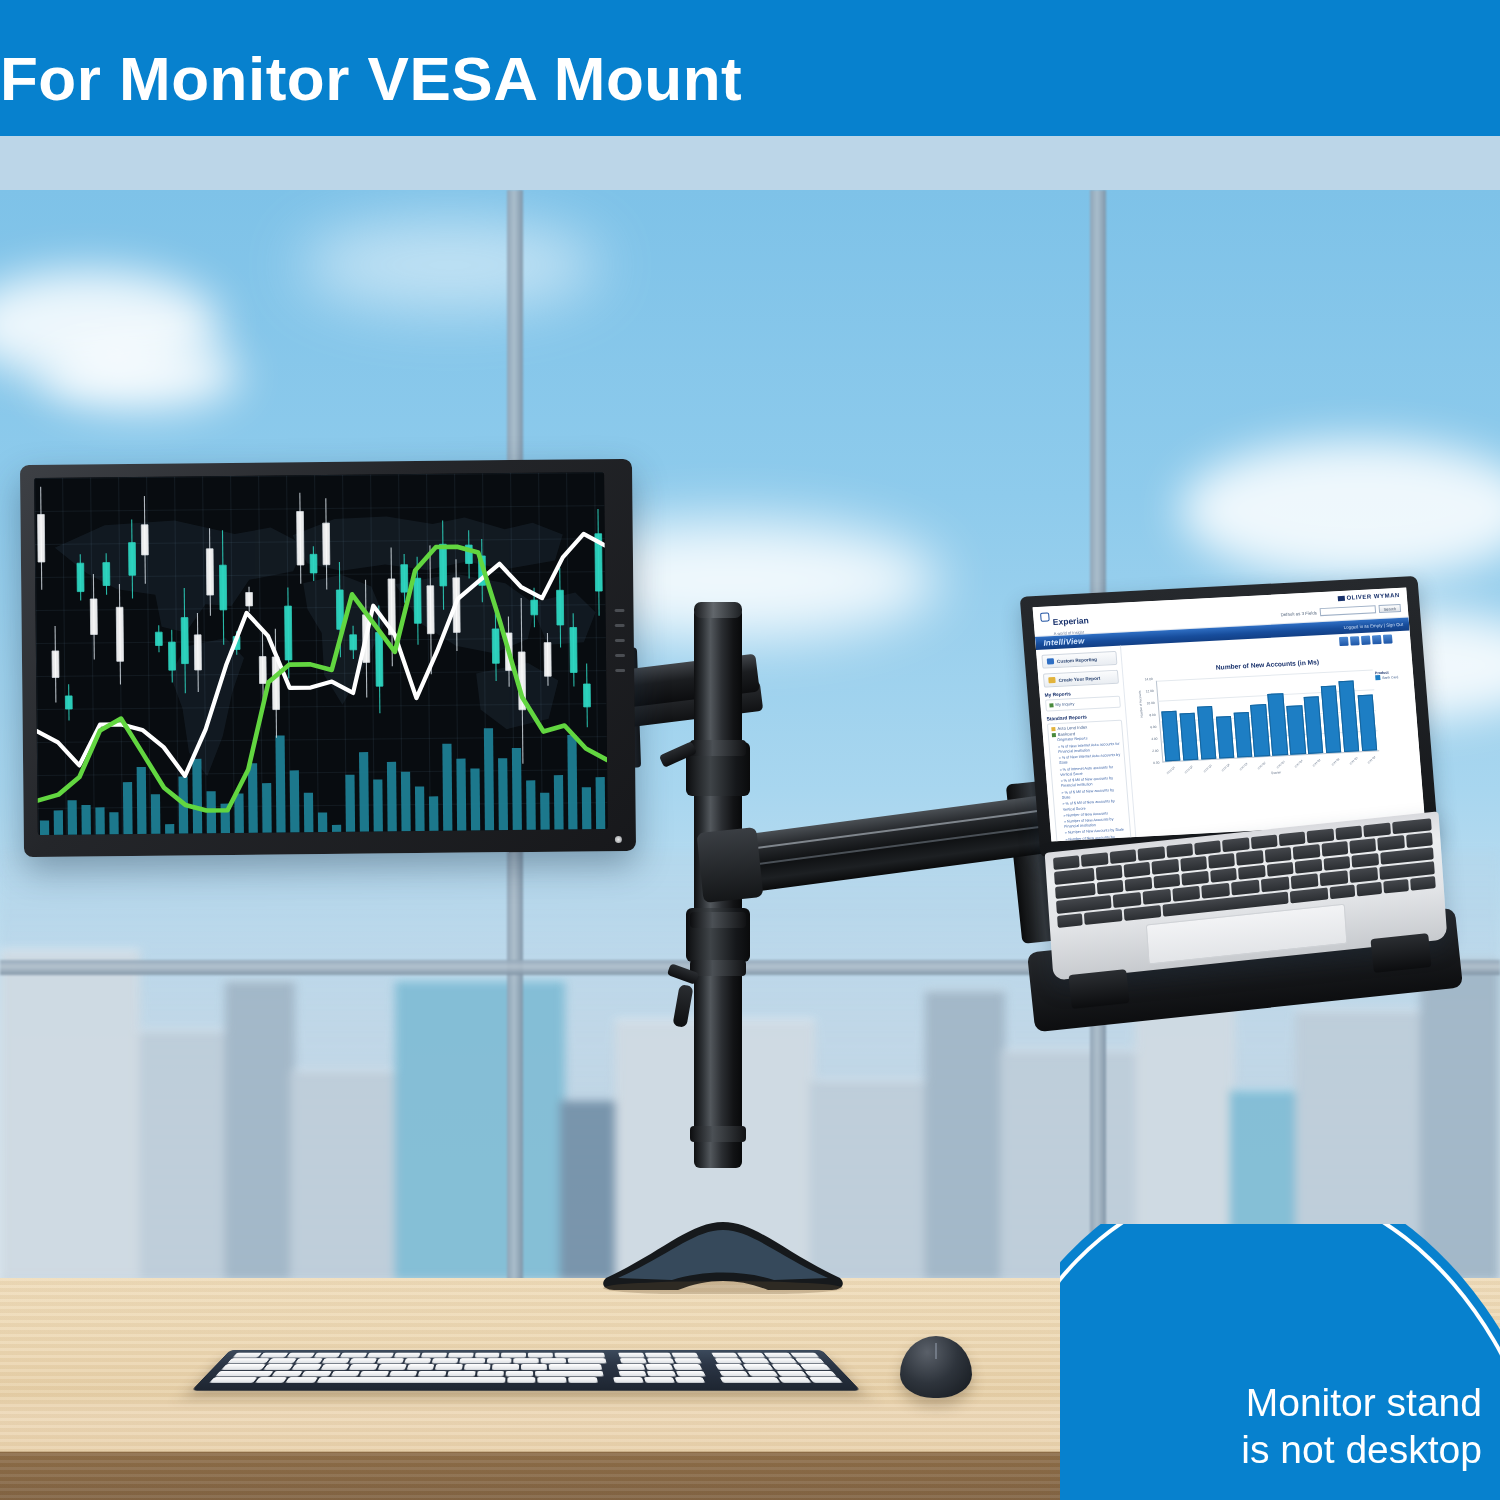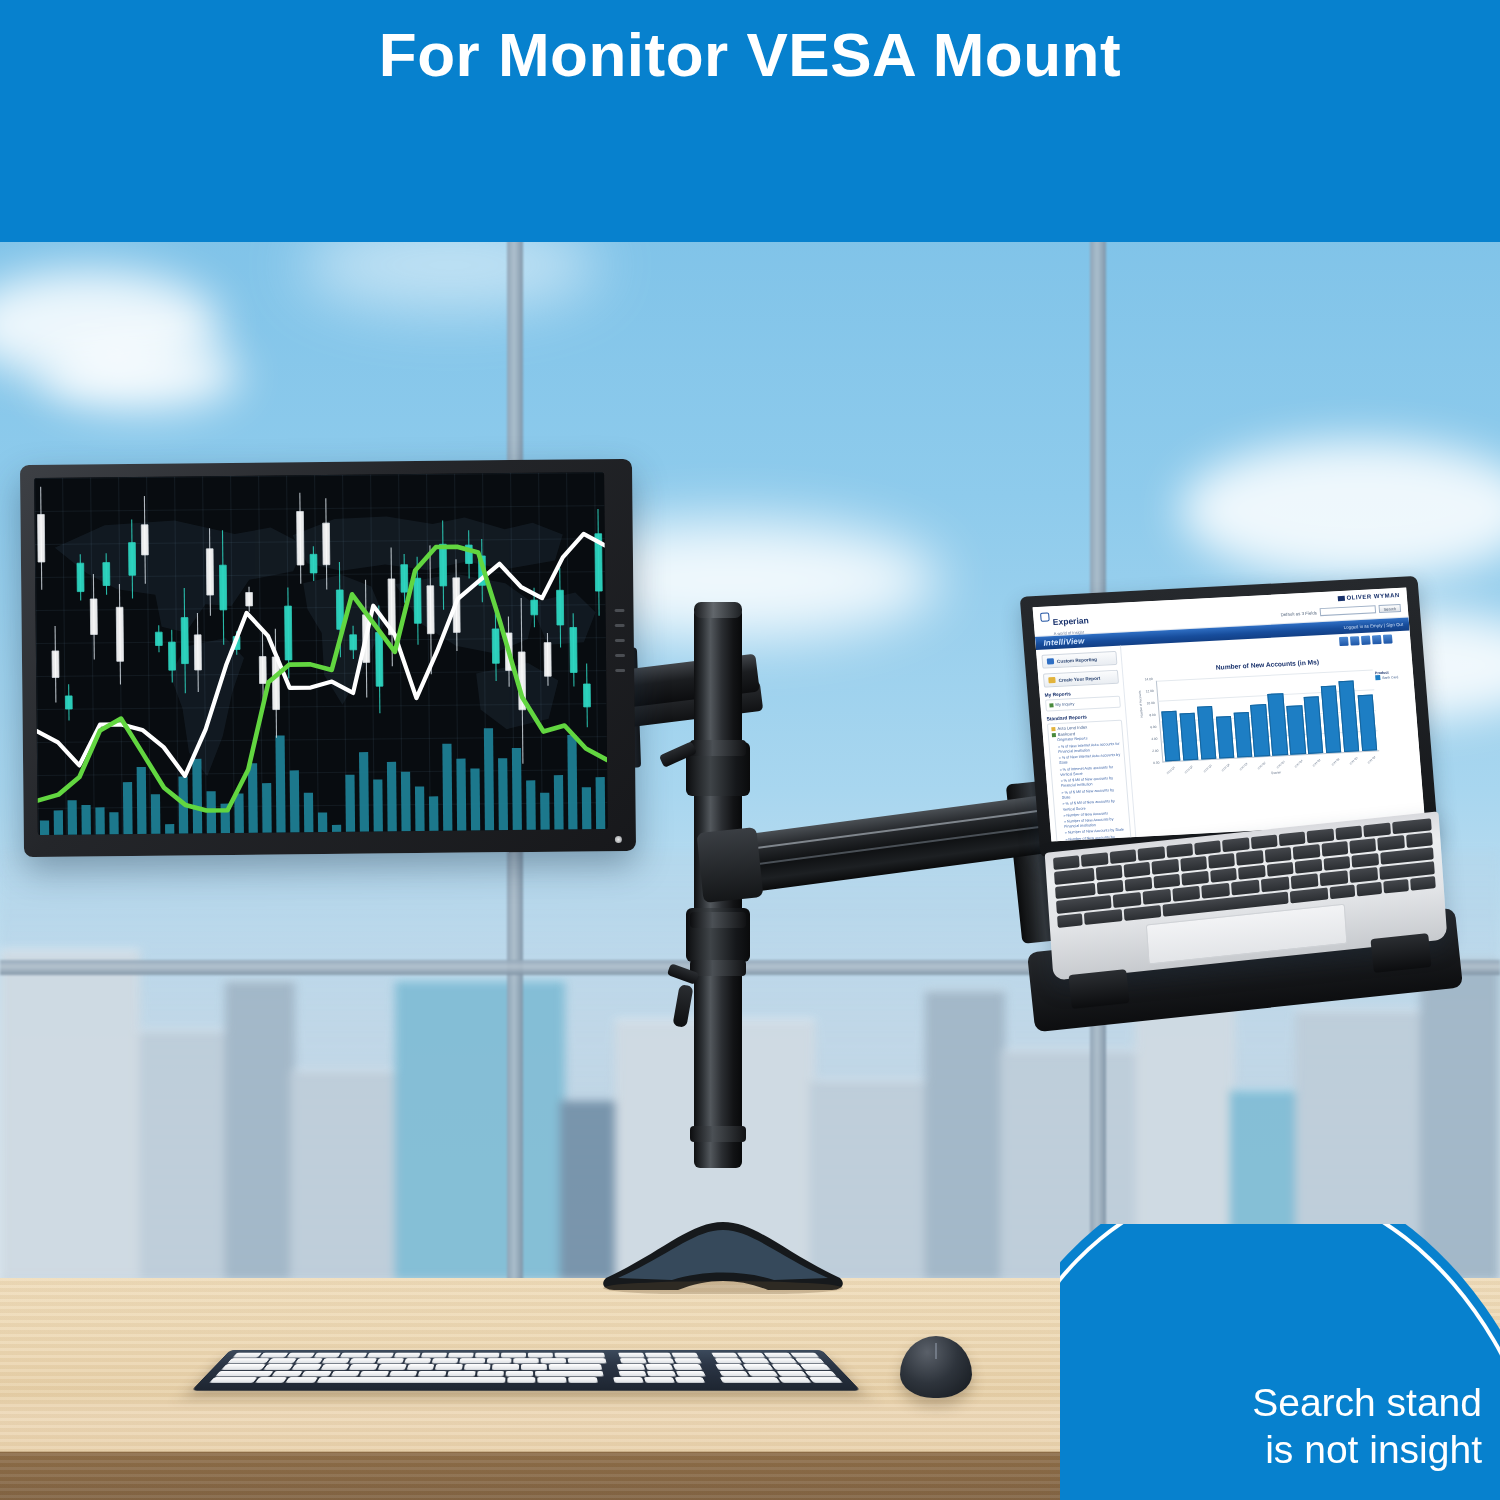--- a/index.html
+++ b/index.html
@@ -2,22 +2,22 @@
 <html><head>
 <meta charset="utf-8">
 <style>
   html,body{margin:0;padding:0;background:#fff;}
   *{box-sizing:border-box;}
   body{font-family:"Liberation Sans",sans-serif;}
 
   #stage{position:relative;width:1500px;height:1500px;overflow:hidden;background:#bcd6e8;}
 
   
-  .banner{position:absolute;left:0;top:0;width:1500px;height:242px;background:#0781ce;z-index:60;
-          display:flex;flex-direction:column;align-items:center;justify-content:flex-start;padding-top:22px;}
+  .banner{position:absolute;left:0;top:0;width:1500px;height:136px;background:#0781ce;z-index:60;
+          display:flex;flex-direction:row;align-items:center;justify-content:flex-start;padding-top:22px;}
   .banner-title{color:#fff;font-size:62px;font-weight:bold;letter-spacing:.5px;line-height:1.05;
                 font-family:"Liberation Sans",sans-serif;text-align:center;}
   .banner-sub{color:#fff;font-size:39px;font-weight:normal;margin-top:16px;text-align:center;
               font-family:"Liberation Sans",sans-serif;}
 
   
   .scene{position:absolute;left:0;top:190px;width:1500px;height:1090px;overflow:hidden;}
   .sky{position:absolute;inset:0;background:linear-gradient(180deg,#7ec2e8 0%,#8ecbec 28%,#a8d6ef 55%,#cfe3f0 78%,#dbe7f0 100%);}
   .cloud{position:absolute;background:rgba(255,255,255,.85);border-radius:50%;filter:blur(22px);}
   .c1{left:-40px;top:80px;width:260px;height:110px;}
@@ -775,18 +775,18 @@
   <div class="mouse"></div>
 
   <div class="banner">
     <div class="banner-title">For Monitor VESA Mount</div>
   </div>
 
   <div class="badge">
     <div class="badge-shape"></div>
     <div class="badge-arc"></div>
     <div class="badge-txt">
-      <div>Search stand</div>
-      <div>is not insight</div>
+      <div>Monitor stand</div>
+      <div>is not desktop</div>
     </div>
   </div>
 
 </div>
 
 </body></html>

